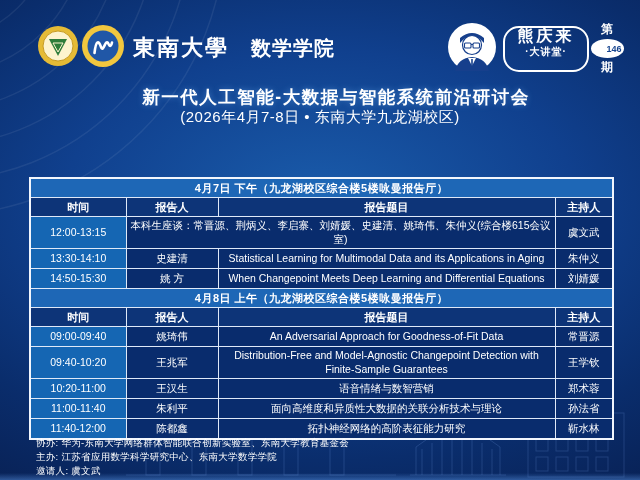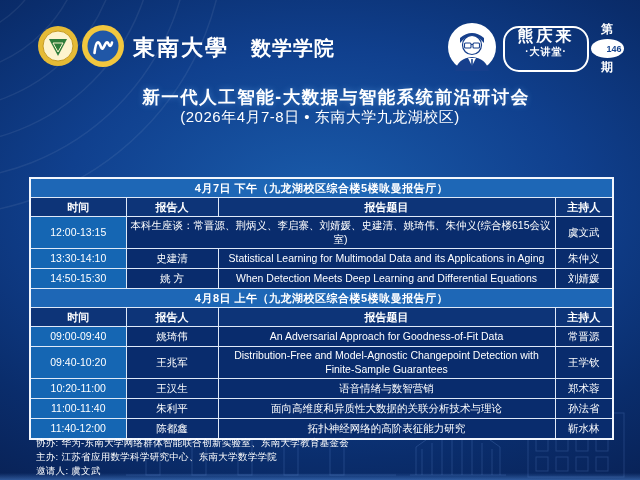--- a/index.html
+++ b/index.html
@@ -170,21 +170,21 @@
         </tr>
         <tr>
           <td class="c-time">13:30-14:10</td>
           <td class="c-speaker">史建清</td>
           <td class="c-title">Statistical Learning for Multimodal Data and its Applications in Aging</td>
           <td class="c-host">朱仲义</td>
         </tr>
         <tr>
           <td class="c-time">14:50-15:30</td>
           <td class="c-speaker">姚 方</td>
-          <td class="c-title">When Detection Meets Deep Learning and Differential Equations</td>
+          <td class="c-title">When Changepoint Meets Deep Learning and Differential Equations</td>
           <td class="c-host">刘婧媛</td>
         </tr>
         <tr class="secrow">
           <td class="sec-h" colspan="4">4月8日 上午（九龙湖校区综合楼5楼咏曼报告厅）</td>
         </tr>
         <tr class="colh secrow">
           <td class="c-colh">时间</td>
           <td class="c-colh">报告人</td>
           <td class="c-colh">报告题目</td>
           <td class="c-colh">主持人</td>

